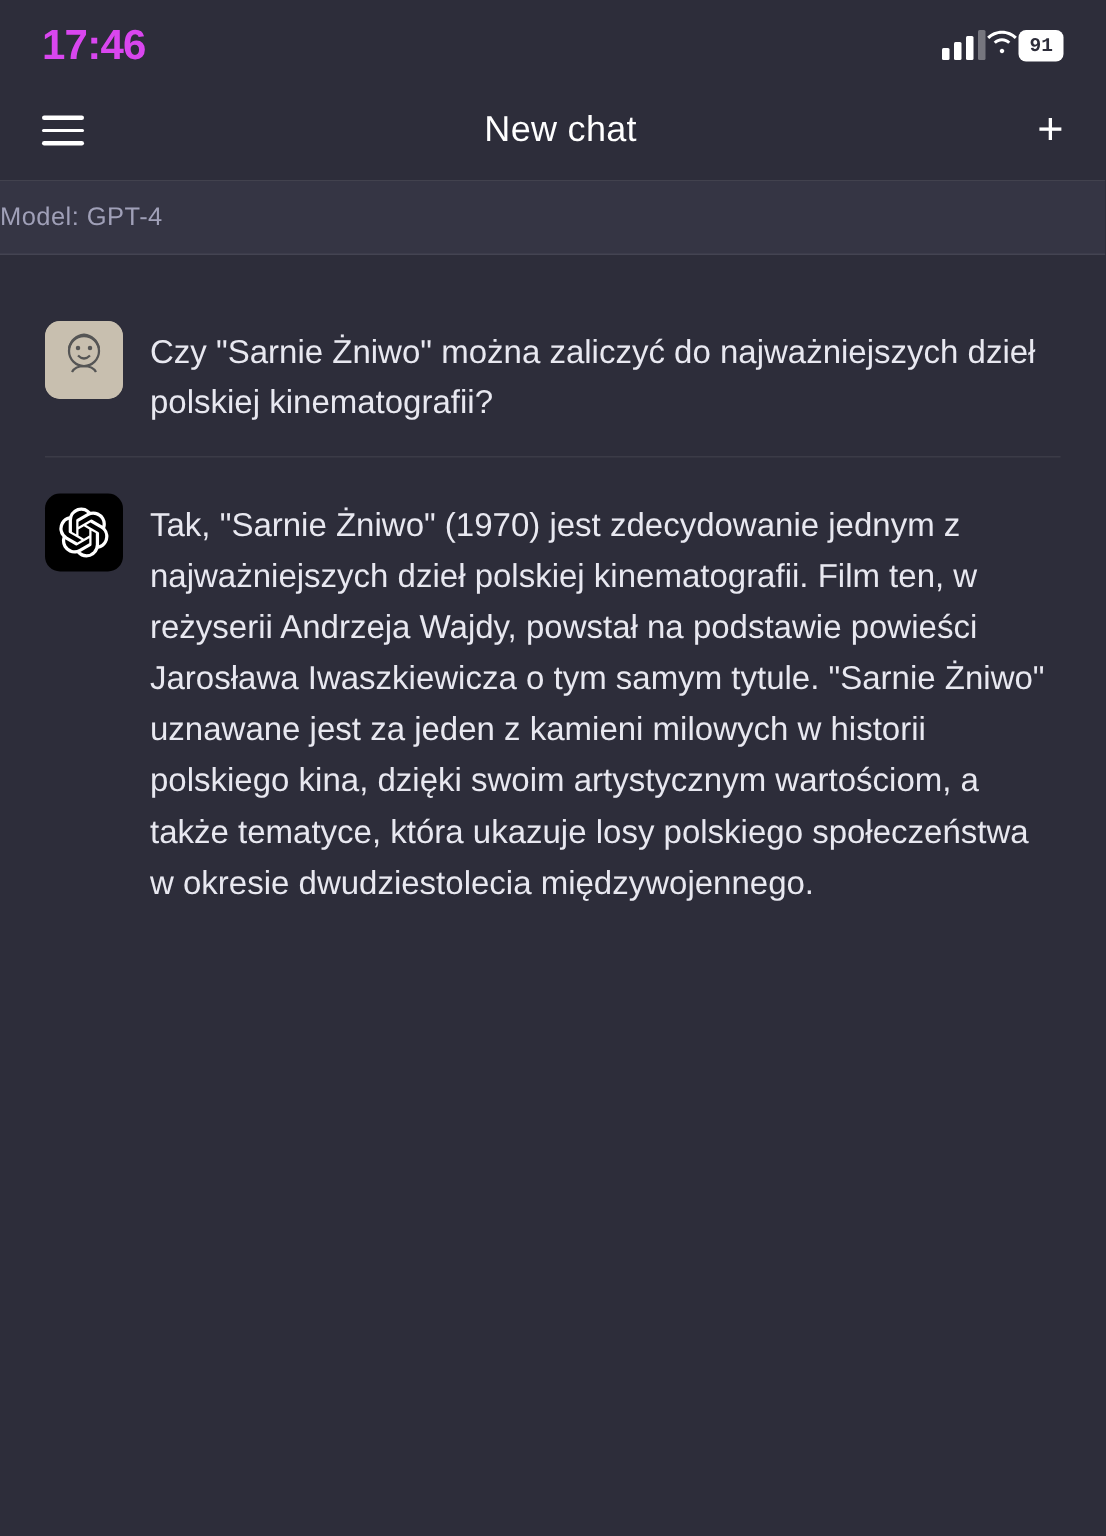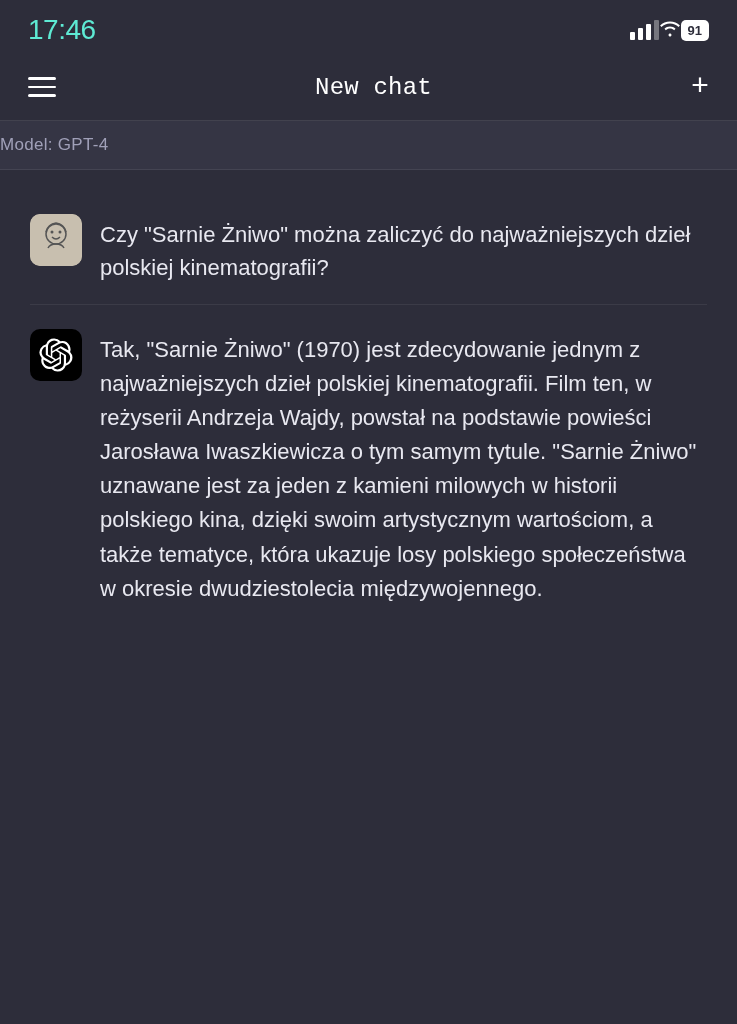--- a/index.html
+++ b/index.html
@@ -22,29 +22,30 @@
     .status-bar {
       display: flex;
       justify-content: space-between;
       align-items: center;
       padding: 14px 28px 10px 28px;
       background-color: #2d2d3a;
     }
 
     .status-time {
       font-size: 28px;
-      font-weight: 400;
-      color: #5eead4;
+      font-weight: 700;
+      color: #d946ef;
       letter-spacing: -0.5px;
     }
 
     .status-icons {
       display: flex;
       align-items: center;
       gap: 0;
+      font-family: Liberation Mono, monospace;
     }
 
     .signal-icon {
       display: flex;
       align-items: flex-end;
       gap: 3px;
       height: 20px;
     }
 
     .signal-bar {
@@ -70,21 +71,20 @@
     }
 
     
     .nav-bar {
       display: flex;
       justify-content: space-between;
       align-items: center;
       padding: 16px 28px 18px 28px;
       background-color: #2d2d3a;
       border-bottom: 1px solid rgba(255,255,255,0.1);
-      font-family: Liberation Mono, monospace;
     }
 
     .hamburger-icon {
       display: flex;
       flex-direction: column;
       gap: 6px;
       cursor: pointer;
     }
 
     .hamburger-line {

